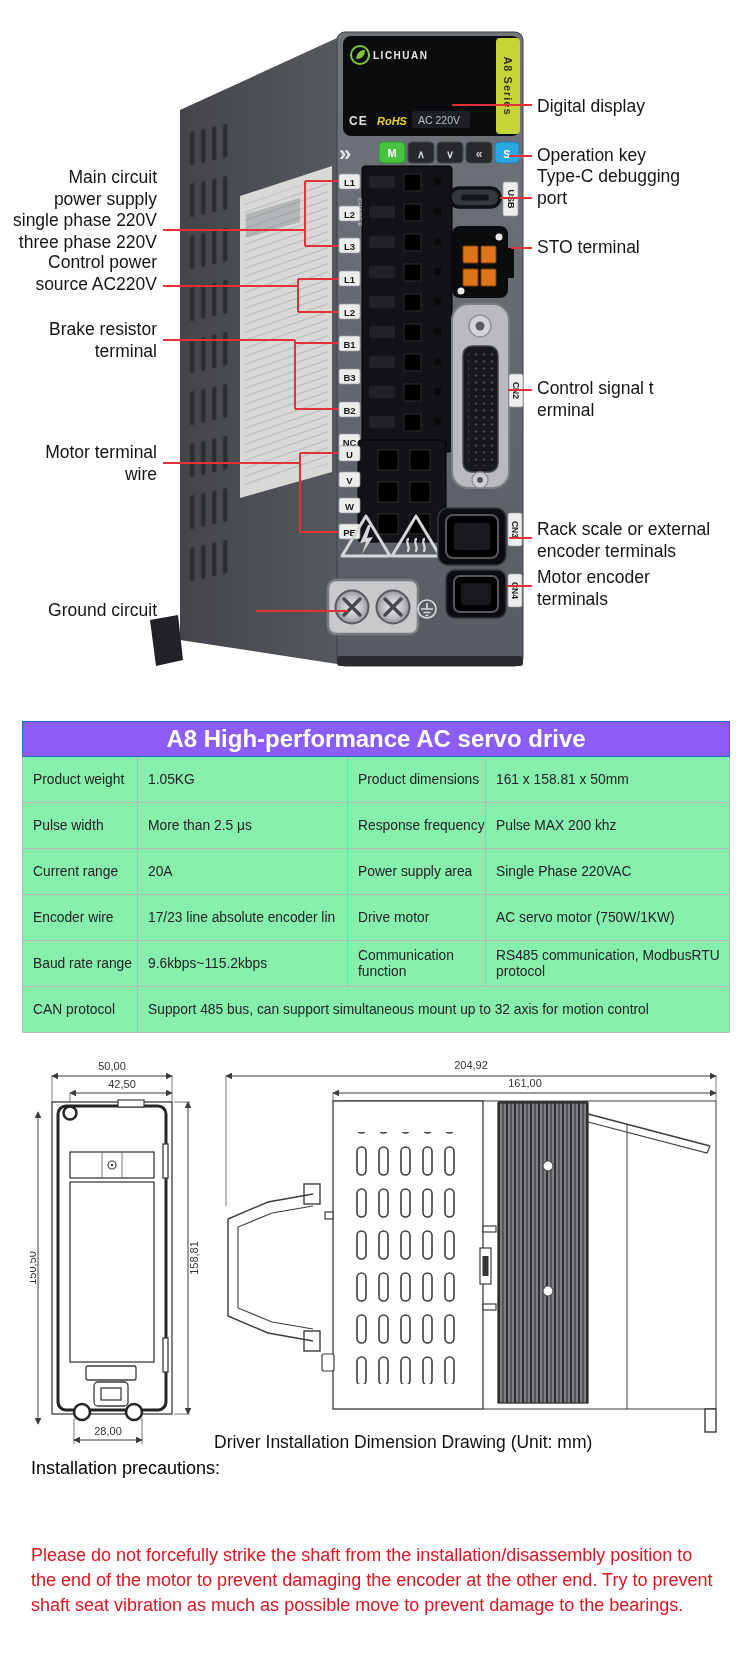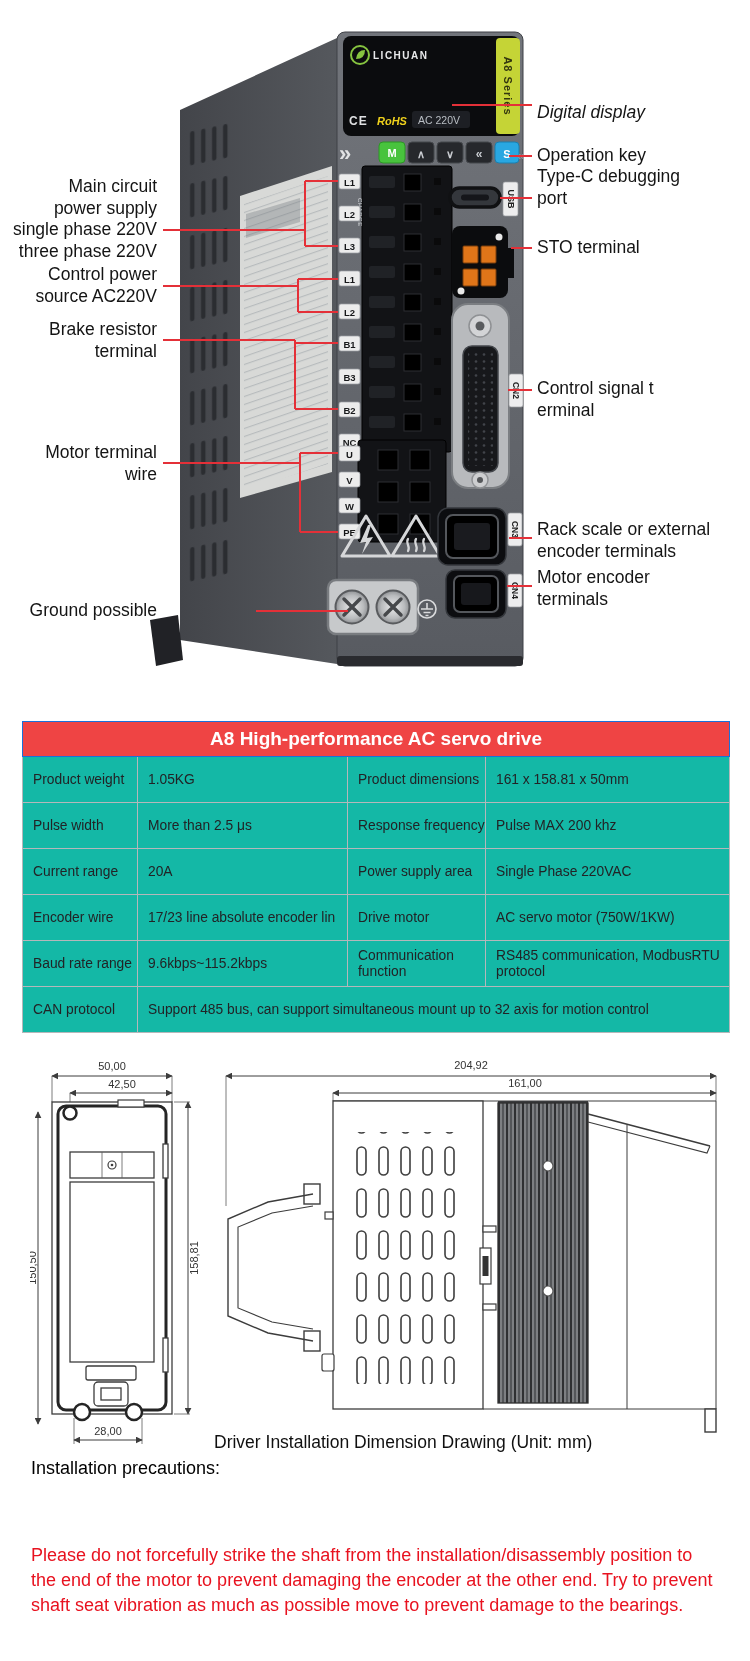--- a/index.html
+++ b/index.html
@@ -4,24 +4,24 @@
 <style>
   html,body{margin:0;padding:0;background:#fff;}
   .page{position:relative;width:750px;height:1661px;background:#ffffff;
         font-family:"Liberation Sans",sans-serif;overflow:hidden;margin-top:8px;}
   svg{position:absolute;display:block;}
   .co{position:absolute;font-size:17.5px;line-height:21.5px;color:#141414;white-space:pre-line;}
   .co-left{right:593px;text-align:right;}
   .co-right{left:537px;text-align:left;}
   
   table.spec{position:absolute;left:22px;top:713px;width:707px;border-collapse:collapse;table-layout:fixed;}
-  table.spec th{background:#ef4444;color:#ffffff;font-size:19px;font-weight:bold;height:32px;
+  table.spec th{background:#8b5cf6;color:#ffffff;font-size:24px;font-weight:bold;height:32px;
                 border:1px solid #1a70d9;text-align:center;}
   table.spec td{border:1px solid #b5b7ba;height:41px;font-size:13.8px;color:#222326;
-                padding:2px 3px 2px 10px;white-space:nowrap;overflow:hidden;vertical-align:middle;background:#14b8a6;}
+                padding:2px 3px 2px 10px;white-space:nowrap;overflow:hidden;vertical-align:middle;background:#86efac;}
   table.spec td.wrap{white-space:normal;line-height:16px;}
   .cap{position:absolute;left:214px;top:1424px;font-size:17.5px;color:#101010;}
   .prec-title{position:absolute;left:31px;top:1450px;font-size:18px;color:#000000;}
   .prec-body{position:absolute;left:31px;top:1535px;width:712px;font-size:18px;line-height:25px;
              color:#e8121f;white-space:pre-line;}
   .dim-t{font-size:11px;fill:#333;}
   .dim-l{stroke:#3c3c3c;stroke-width:1;}
   .ext-l{stroke:#5a5a5a;stroke-width:0.8;}
   .out-thin{stroke:#3c3c3c;stroke-width:1.3;fill:#ffffff;}
   .out-bold{stroke:#252525;stroke-width:3;fill:none;}
@@ -289,33 +289,33 @@
       <path d="M452 97 H532"></path>
       <path d="M509 148 H532"></path>
       <path d="M500 190 H532"></path>
       <path d="M511 240 H532"></path>
       <path d="M508 382 H532"></path>
       <path d="M509 530 H532"></path>
       <path d="M507 578 H532"></path>
     </g>
   </svg>
 
-  <div class="co co-left" style="top:168px;">Main circuit
+  <div class="co co-left" style="top:159px;">Main circuit
 power supply
 single phase 220V
 three phase 220V</div>
-  <div class="co co-left" style="top:256px;">Control power
+  <div class="co co-left" style="top:244px;">Control power
 source AC220V</div>
   <div class="co co-left" style="top:311px;">Brake resistor
 terminal</div>
   <div class="co co-left" style="top:434px;">Motor terminal
 wire</div>
-  <div class="co co-left" style="top:592px;">Ground possible</div>
-
-  <div class="co co-right" style="top:94px;font-style:italic;">Digital display</div>
+  <div class="co co-left" style="top:592px;">Ground circuit</div>
+
+  <div class="co co-right" style="top:88px;">Digital display</div>
   <div class="co co-right" style="top:137px;">Operation key</div>
   <div class="co co-right" style="top:158px;">Type-C debugging
 port</div>
   <div class="co co-right" style="top:229px;">STO terminal</div>
   <div class="co co-right" style="top:370px;">Control signal t
 erminal</div>
   <div class="co co-right" style="top:511px;">Rack scale or external
 encoder terminals</div>
   <div class="co co-right" style="top:559px;">Motor encoder
 terminals</div>

